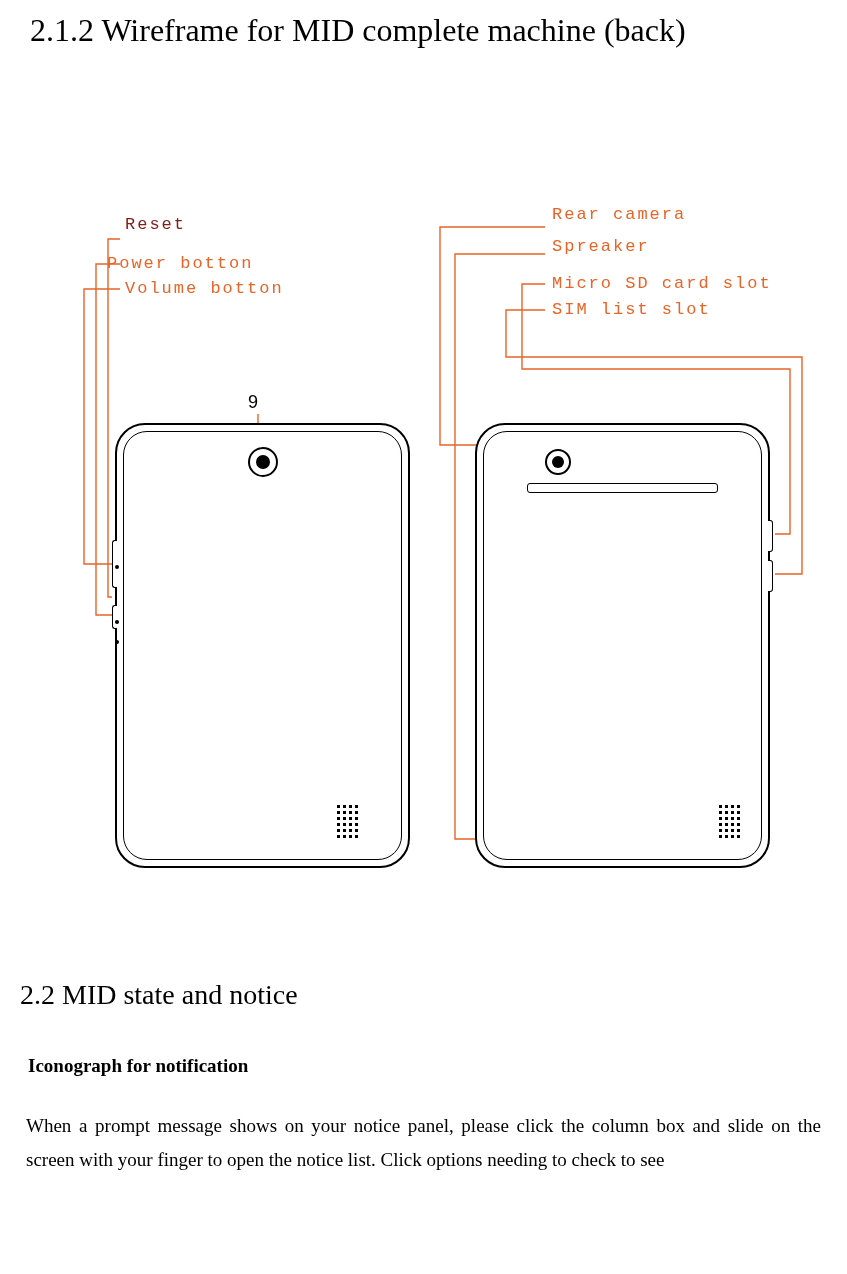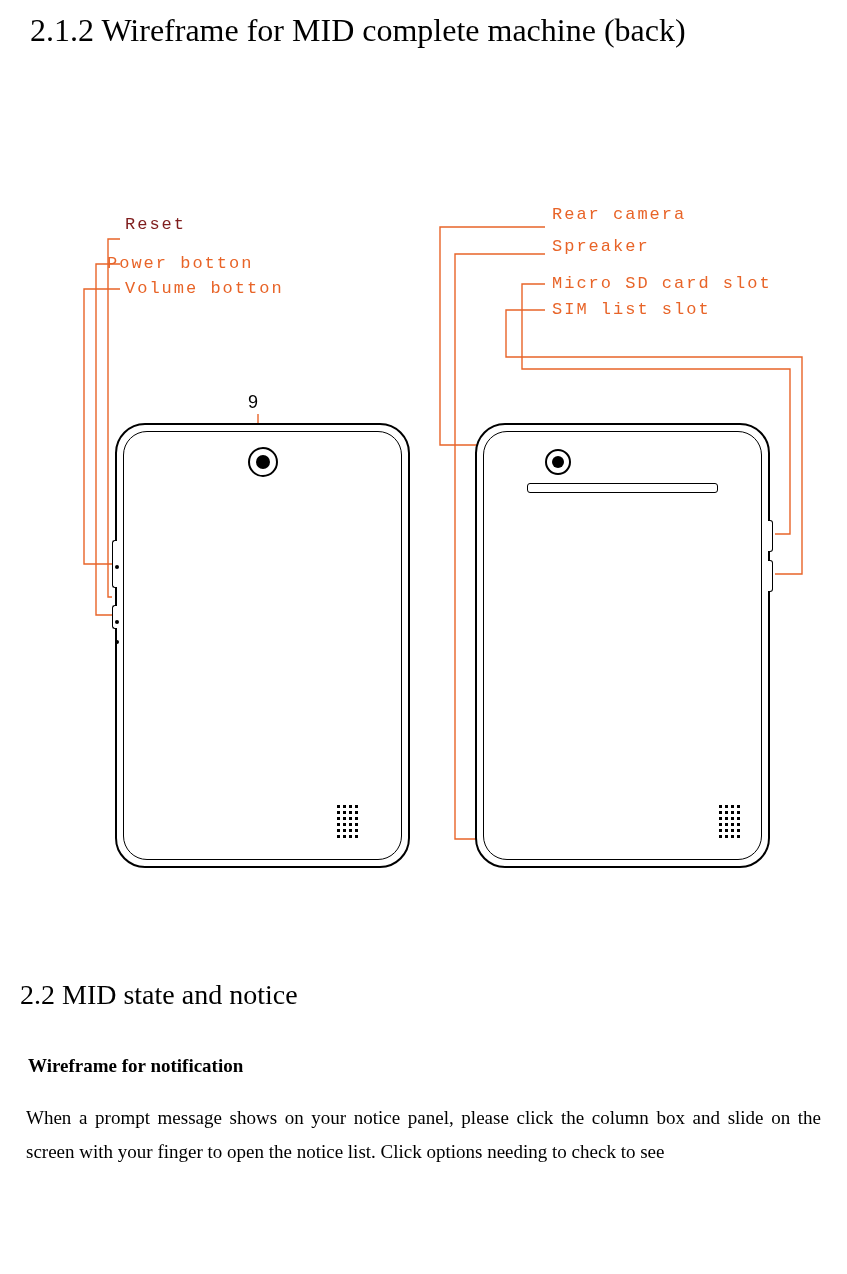--- a/index.html
+++ b/index.html
@@ -140,21 +140,21 @@
     }
     .sub-bold {
       font-size: 19px;
       font-weight: bold;
       margin-top: 44px;
       margin-left: 8px;
     }
     .body-text {
       font-size: 19px;
       line-height: 1.8;
-      margin-top: 24px;
+      margin-top: 32px;
       text-align: justify;
       padding: 0 6px;
     }
   </style>
 </head>
 <body>
 
 <h1 class="heading-212">2.1.2 Wireframe for MID complete machine (back)</h1>
 
 <div class="diagram-area">
@@ -255,15 +255,15 @@
         <span></span>
         <span></span>
         <span></span>
     </div>
   </div>
 
 </div>
 
 <h2 class="heading-22">2.2 MID state and notice</h2>
 
-<div class="sub-bold">Wireframe for notification</div>
+<div class="sub-bold">Iconograph for notification</div>
 
 <p class="body-text">When a prompt message shows on your notice panel, please click the column box and slide on the screen with your finger to open the notice list. Click options needing to check to see</p>
 
 </body></html>

